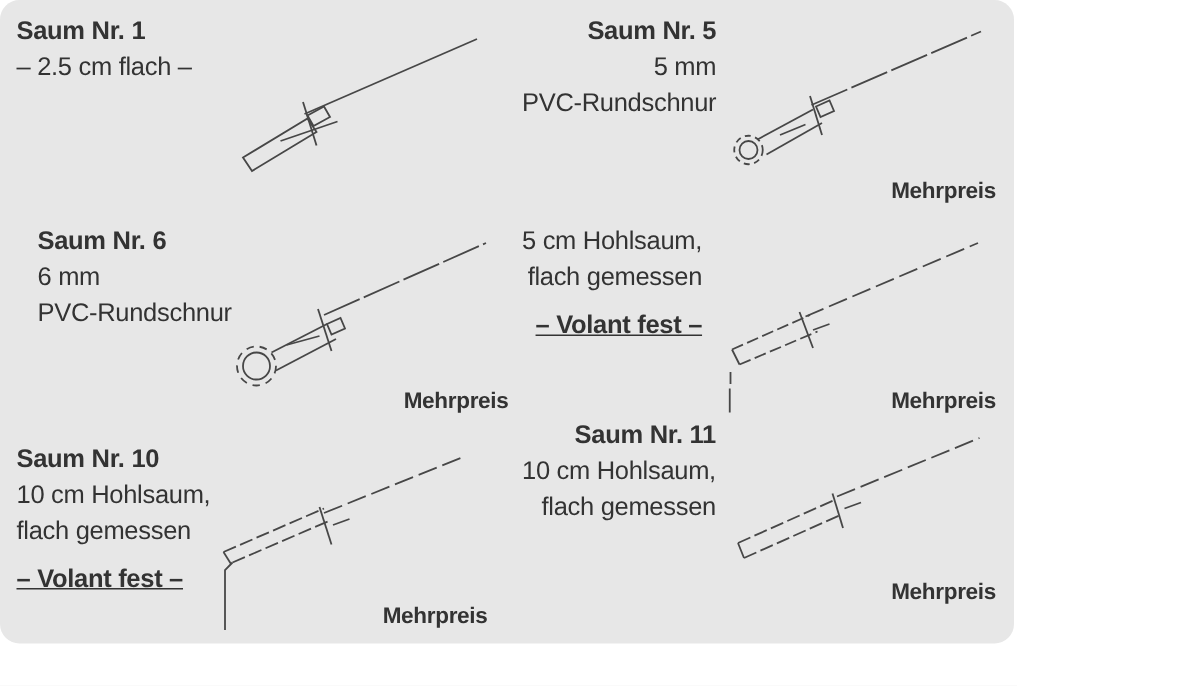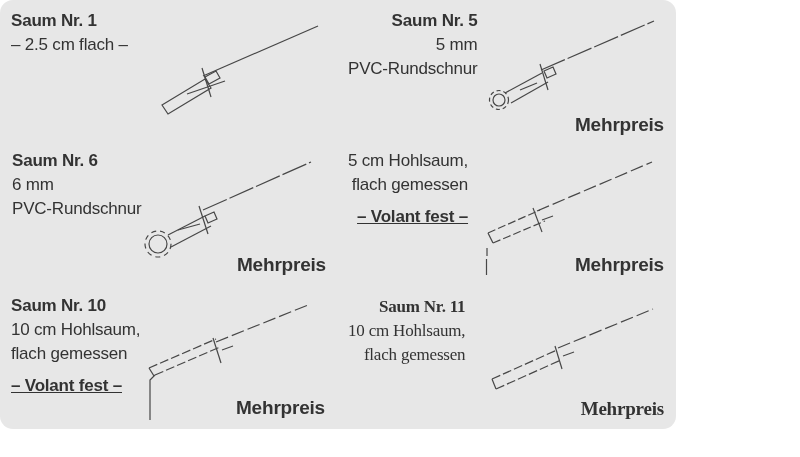--- a/index.html
+++ b/index.html
@@ -9,31 +9,31 @@
     --line:#474747;
   }
   *{margin:0;padding:0;box-sizing:border-box;}
   html,body{width:800px;height:457px;background:var(--page-bg);
     font-family:"Liberation Sans","DejaVu Sans",sans-serif;color:var(--text);}
   .canvas{position:relative;width:800px;height:457px;background:var(--page-bg);overflow:hidden;}
   .sheet{position:absolute;left:0;top:0;width:676px;height:429px;background:var(--sheet-bg);border-radius:13px;}
   .panel{position:absolute;}
   .p1{left:0;top:0;width:340px;height:140px;}
   .p2{left:340px;top:0;width:336px;height:140px;}
-  .p3{left:1px;top:140px;width:340px;height:145px;padding-left:18px;}
+  .p3{left:14px;top:140px;width:340px;height:145px;padding-left:18px;}
   .p4{left:340px;top:140px;width:336px;height:145px;}
   .p5{left:0;top:285px;width:340px;height:144px;padding-left:40px;}
-  .p6{left:340px;top:286px;width:336px;height:144px;font-family:Liberation Serif, serif;}
+  .p6{left:340px;top:269px;width:336px;height:144px;}
   .ptext{position:absolute;top:9px;font-size:17px;line-height:24px;}
   .col1 .ptext{left:11px;}
   .col2 .ptext{left:8px;text-align:right;}
   .ptitle{font-weight:700;font-size:17px;letter-spacing:-0.2px;}
   .pspec{font-weight:400;letter-spacing:-0.2px;}
   .pnote{font-weight:700;margin-top:8px;letter-spacing:-0.2px;text-decoration:underline;}
-  .mehrpreis{position:absolute;font-weight:700;font-size:19px;letter-spacing:-0.2px;}
+  .mehrpreis{position:absolute;font-weight:700;font-size:15px;letter-spacing:-0.2px;}
   .mp-p2{right:12px;bottom:4px;}
   .mp-p3{right:15px;bottom:9px;}
   .mp-p4{right:12px;bottom:9px;}
   .mp-p5{right:15px;bottom:10px;}
   .mp-p6{right:12px;bottom:10px;}
   svg.diag{position:absolute;color:var(--line);}
   svg.diag path, svg.diag circle{fill:none;stroke:currentColor;stroke-width:1.2;stroke-linecap:butt;stroke-linejoin:miter;}
 </style>
 </head>
 <body>

